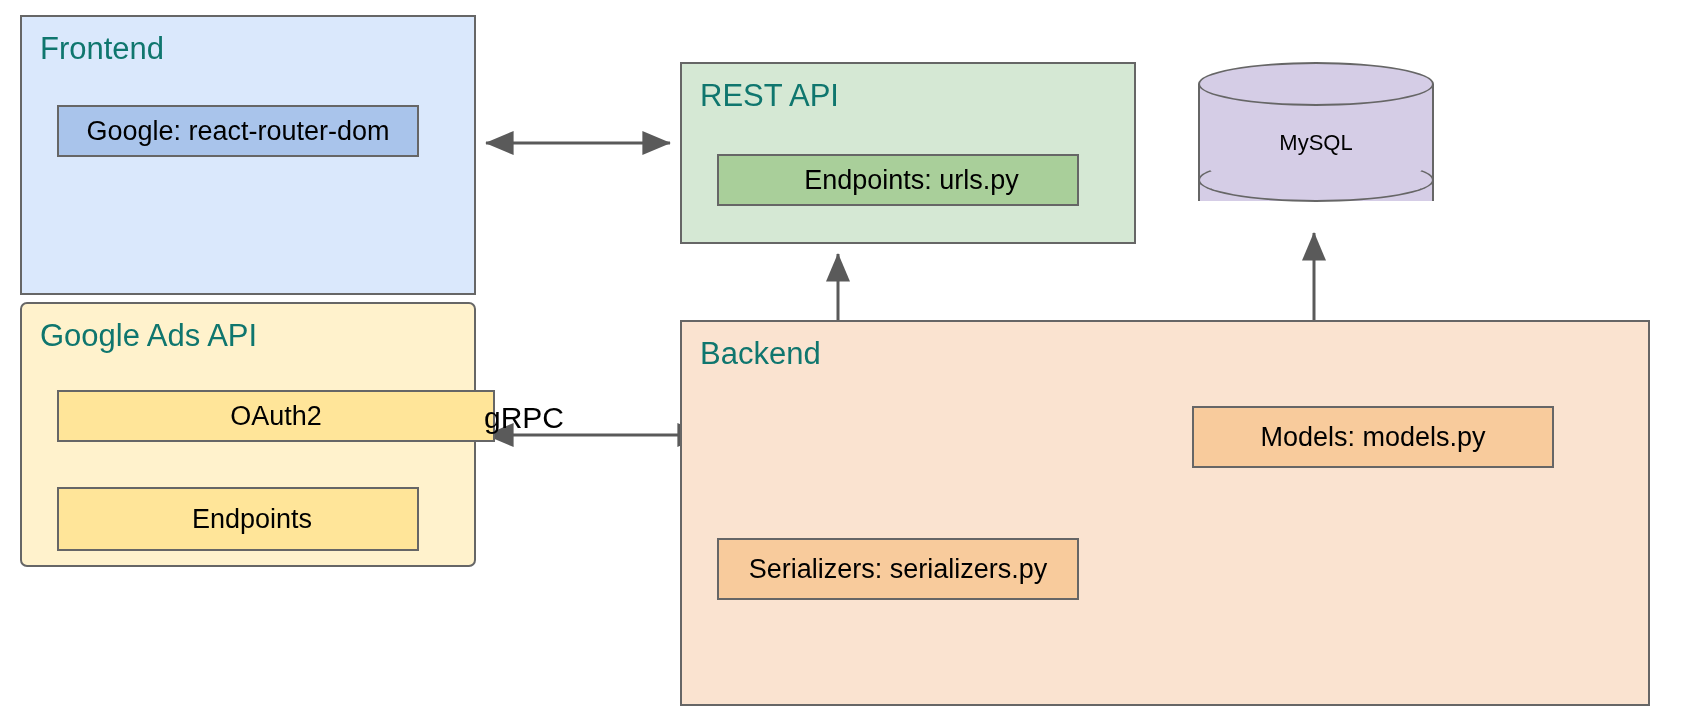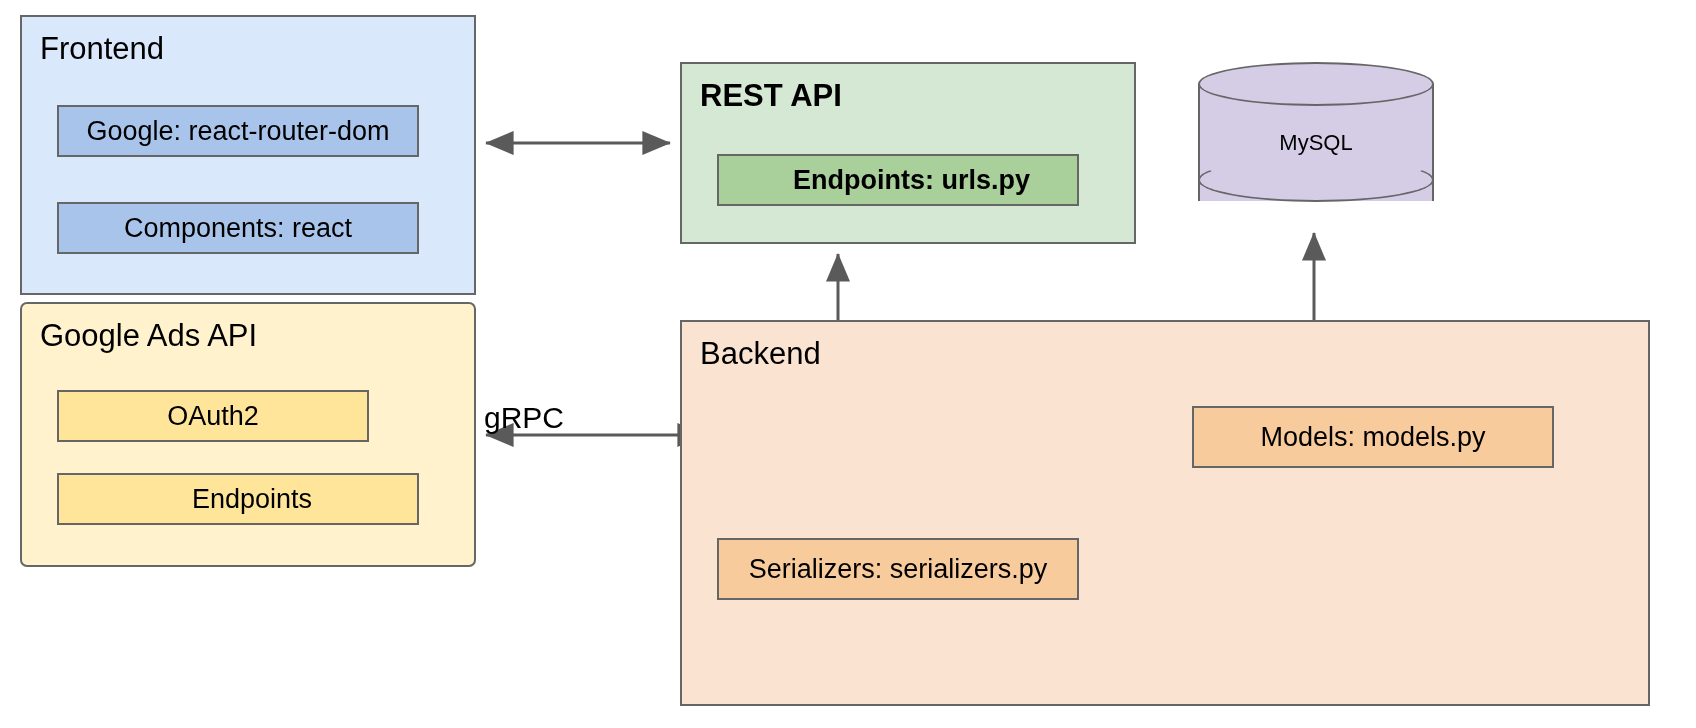--- a/index.html
+++ b/index.html
@@ -24,43 +24,43 @@
     border: 2px solid #666666;
     color: #000000;
   }
   .group-title {
     position: absolute;
     left: 18px;
     top: 14px;
     font-size: 31px;
     line-height: 36px;
     white-space: nowrap;
-    color: #000000;
+    color: #0f766e;
   }
   .leaf {
     display: flex;
     align-items: center;
     justify-content: center;
     text-align: center;
     font-size: 27px;
     line-height: 30px;
     white-space: nowrap;
   }
   
   .frontend      { left: 20px;  top: 15px;  width: 456px; height: 280px; background: #dae8fc; }
   .fe-router     { left: 35px;  top: 88px;  width: 362px; height: 52px;  background: #a9c4eb; }
   .fe-components { left: 35px;  top: 185px; width: 362px; height: 52px;  background: #a9c4eb; }
 
   
   .gads          { left: 20px;  top: 302px; width: 456px; height: 265px; background: #fff2cc; border-radius: 7px; }
-  .gads-oauth    { left: 35px;  top: 86px;  width: 312px; height: 52px;  background: #ffe599; }
-  .gads-endpoints{ left: 35px;  top: 169px; width: 362px; height: 52px;  background: #ffe599; padding-left: 28px; }
-
-  
-  .restapi       { left: 680px; top: 62px;  width: 456px; height: 182px; background: #d5e8d4; font-weight: bold; }
+  .gads-oauth    { left: 35px;  top: 86px;  width: 438px; height: 52px;  background: #ffe599; }
+  .gads-endpoints{ left: 35px;  top: 183px; width: 362px; height: 64px;  background: #ffe599; padding-left: 28px; }
+
+  
+  .restapi       { left: 680px; top: 62px;  width: 456px; height: 182px; background: #d5e8d4; }
   .rest-endpoints{ left: 35px;  top: 90px;  width: 362px; height: 52px;  background: #a9cf9a; padding-left: 27px; }
 
   
   .backend       { left: 680px; top: 320px; width: 970px; height: 386px; background: #fae3d0; }
   .be-controller { left: 35px;  top: 84px;  width: 362px; height: 62px;  background: #f8cb9c; }
   .be-models     { left: 510px; top: 84px;  width: 362px; height: 62px;  background: #f8cb9c; }
   .be-serializers{ left: 35px;  top: 216px; width: 362px; height: 62px;  background: #f8cb9c; }
 
   
   .cylinder {
@@ -158,23 +158,20 @@
     <line x1="838" y1="468" x2="838" y2="528" stroke="#5a5a5a" stroke-width="3" marker-end="url(#arrEnd)"></line>
 
     <path d="M1044,567 L1314,567 L1314,480" fill="none" stroke="#5a5a5a" stroke-width="3" marker-end="url(#arrEnd)"></path>
   </svg>
 
   <div class="node frontend">
     <div class="group-title">Frontend</div>
     <div class="node leaf fe-router">
       <span>Google: react-router-dom</span>
     </div>
-    <div class="node leaf fe-components">
-      <span>Components: react</span>
-    </div>
   </div>
 
   <div class="node gads">
     <div class="group-title">Google Ads API</div>
     <div class="node leaf gads-oauth">
       <span>OAuth2</span>
     </div>
     <div class="node leaf gads-endpoints">
       <span>Endpoints</span>
     </div>

